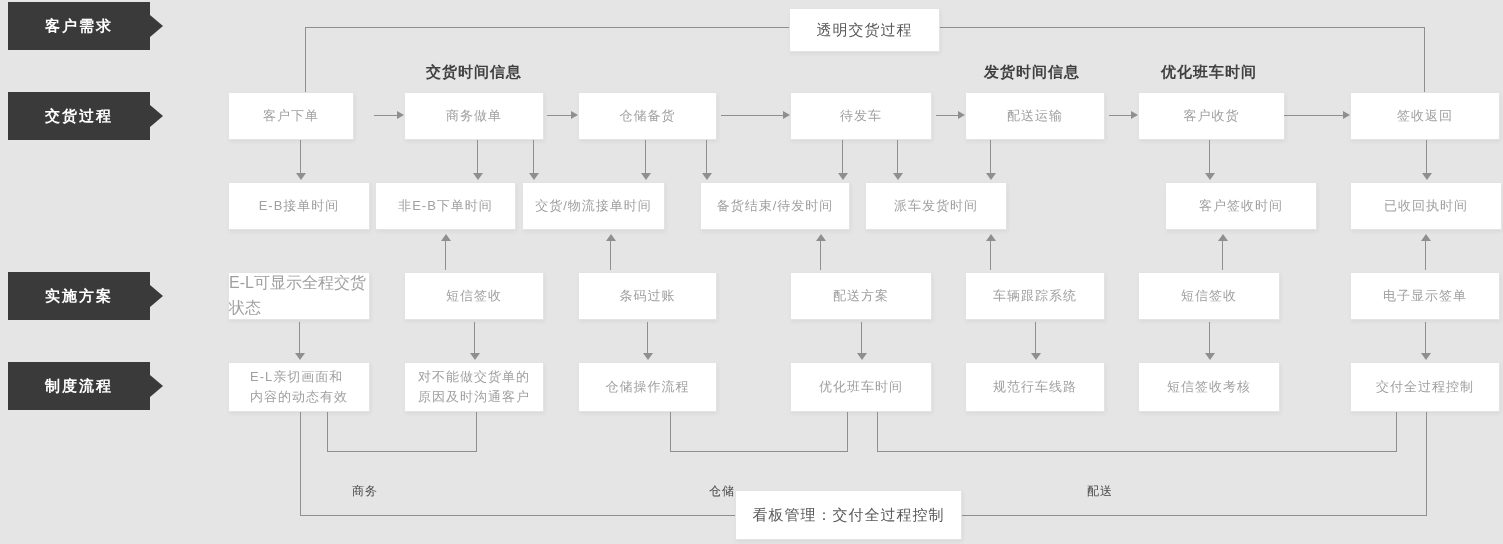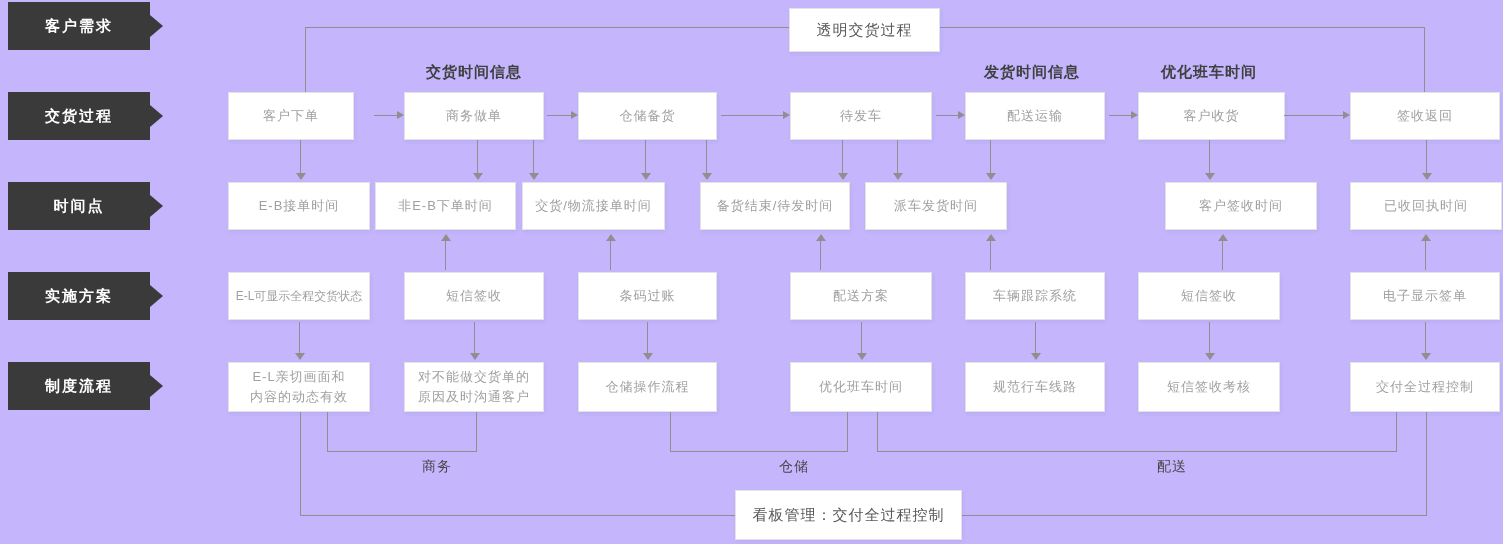--- a/index.html
+++ b/index.html
@@ -1,36 +1,36 @@
 <!DOCTYPE html>
 <html><head>
 <meta charset="utf-8">
 <style>
   html,body{margin:0;padding:0;background:#fff;}
-  .canvas{position:relative;width:1503px;height:544px;background:#c4b5fd;
+  .canvas{position:relative;width:1503px;height:544px;background:#e5e5e5;
     font-family:"Liberation Sans","DejaVu Sans",sans-serif;overflow:hidden;}
 
   
   .tag{position:absolute;left:8px;width:142px;height:48px;background:#3a3a3a;color:#ffffff;
     font-size:15px;font-weight:bold;letter-spacing:2px;display:flex;align-items:center;justify-content:center;}
   .tag::after{content:"";position:absolute;left:100%;top:50%;transform:translateY(-50%);
     border-left:13px solid #3a3a3a;border-top:11px solid transparent;border-bottom:11px solid transparent;}
 
   
   .box{position:absolute;height:48px;background:#fff;border:1px solid #e3e3e3;box-sizing:border-box;
     box-shadow:1px 2px 4px rgba(0,0,0,0.05);display:flex;align-items:center;justify-content:center;
-    font-size:13px;letter-spacing:1px;color:#a0a0a0;text-align:center;white-space:pre-line;line-height:1.55;}
+    font-size:13px;letter-spacing:1px;color:#a0a0a0;text-align:left;white-space:pre-line;line-height:1.55;}
   .row2{top:92px}.row3{top:182px}.row4{top:272px}.row5{top:362px;height:50px}
-  .small{font-size:12px;letter-spacing:0;}
+  .small{font-size:16px;letter-spacing:0;}
   .accent{color:#595959;font-size:15px;}
 
   .hdr{position:absolute;top:62px;height:20px;line-height:20px;font-size:15px;font-weight:bold;
     color:#404040;letter-spacing:1px;text-align:center;}
-  .glabel{position:absolute;top:457px;height:18px;line-height:18px;font-size:14px;color:#474747;
-    letter-spacing:1px;text-align:right;}
+  .glabel{position:absolute;top:482px;height:18px;line-height:18px;font-size:12px;color:#474747;
+    letter-spacing:1px;text-align:left;}
 
   
   .varrow{position:absolute;width:0;border-left:1px solid #8f8f8f;}
   .varrow.down::after{content:"";position:absolute;top:100%;left:-5px;
     border-top:7px solid #8f8f8f;border-left:5px solid transparent;border-right:5px solid transparent;}
   .varrow.up::before{content:"";position:absolute;bottom:100%;left:-5px;
     border-bottom:7px solid #8f8f8f;border-left:5px solid transparent;border-right:5px solid transparent;}
   .harrow{position:absolute;height:0;border-top:1px solid #8f8f8f;}
   .harrow::after{content:"";position:absolute;left:100%;top:-5px;
     border-left:7px solid #8f8f8f;border-top:4px solid transparent;border-bottom:4px solid transparent;}
@@ -42,21 +42,20 @@
   .bracket{position:absolute;border:0 solid #8f8f8f;box-sizing:border-box;
     border-left-width:1px;border-right-width:1px;border-bottom-width:1px;}
 </style>
 </head>
 <body>
 
 <div class="canvas">
 
   <div class="tag" style="top:2px">客户需求</div>
   <div class="tag" style="top:92px">交货过程</div>
-  <div class="tag" style="top:182px">时间点</div>
   <div class="tag" style="top:272px">实施方案</div>
   <div class="tag" style="top:362px">制度流程</div>
 
   <div class="l tl" style="left:305px;top:27px;width:484px;height:65px"></div>
   <div class="l tr" style="left:940px;top:27px;width:485px;height:65px"></div>
   <div class="box accent" style="left:789px;top:8px;width:151px;height:44px">透明交货过程</div>
 
   <div class="hdr" style="left:399px;width:150px">交货时间信息</div>
   <div class="hdr" style="left:957px;width:150px">发货时间信息</div>
   <div class="hdr" style="left:1134px;width:150px">优化班车时间</div>

